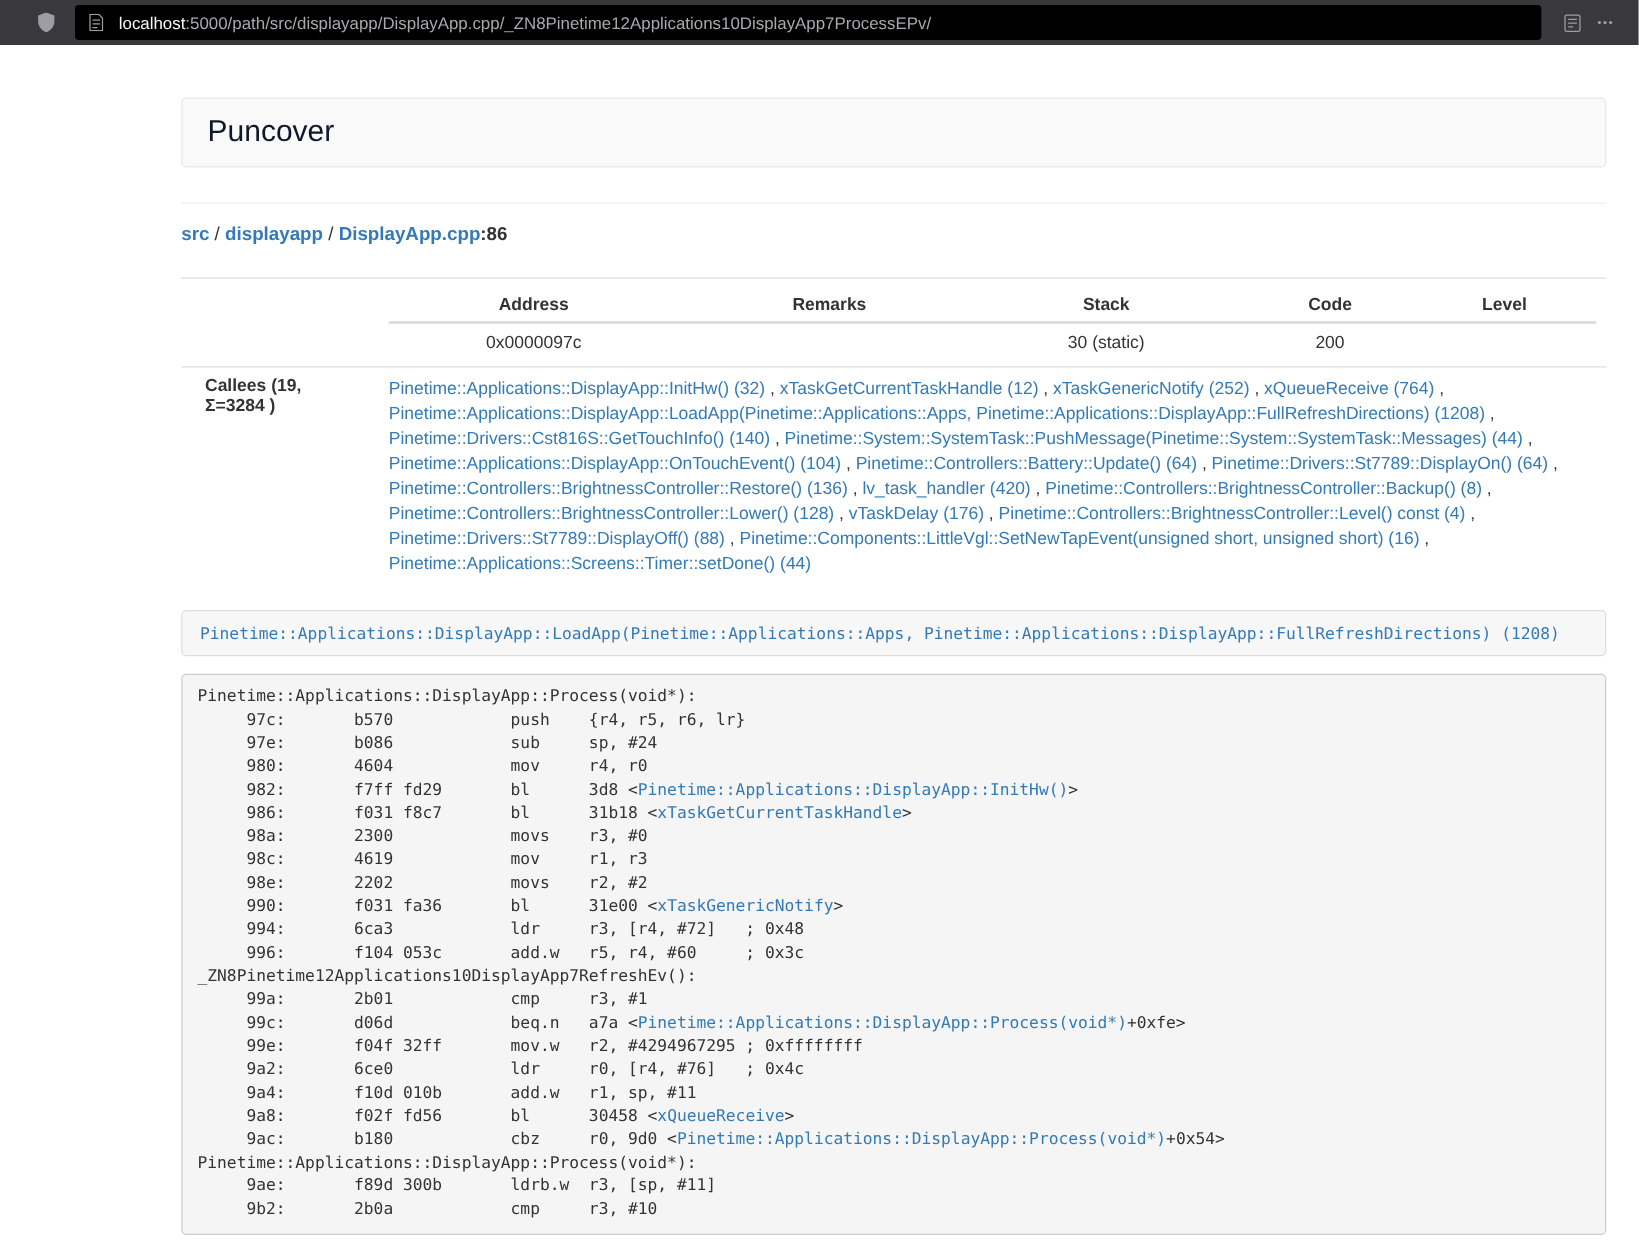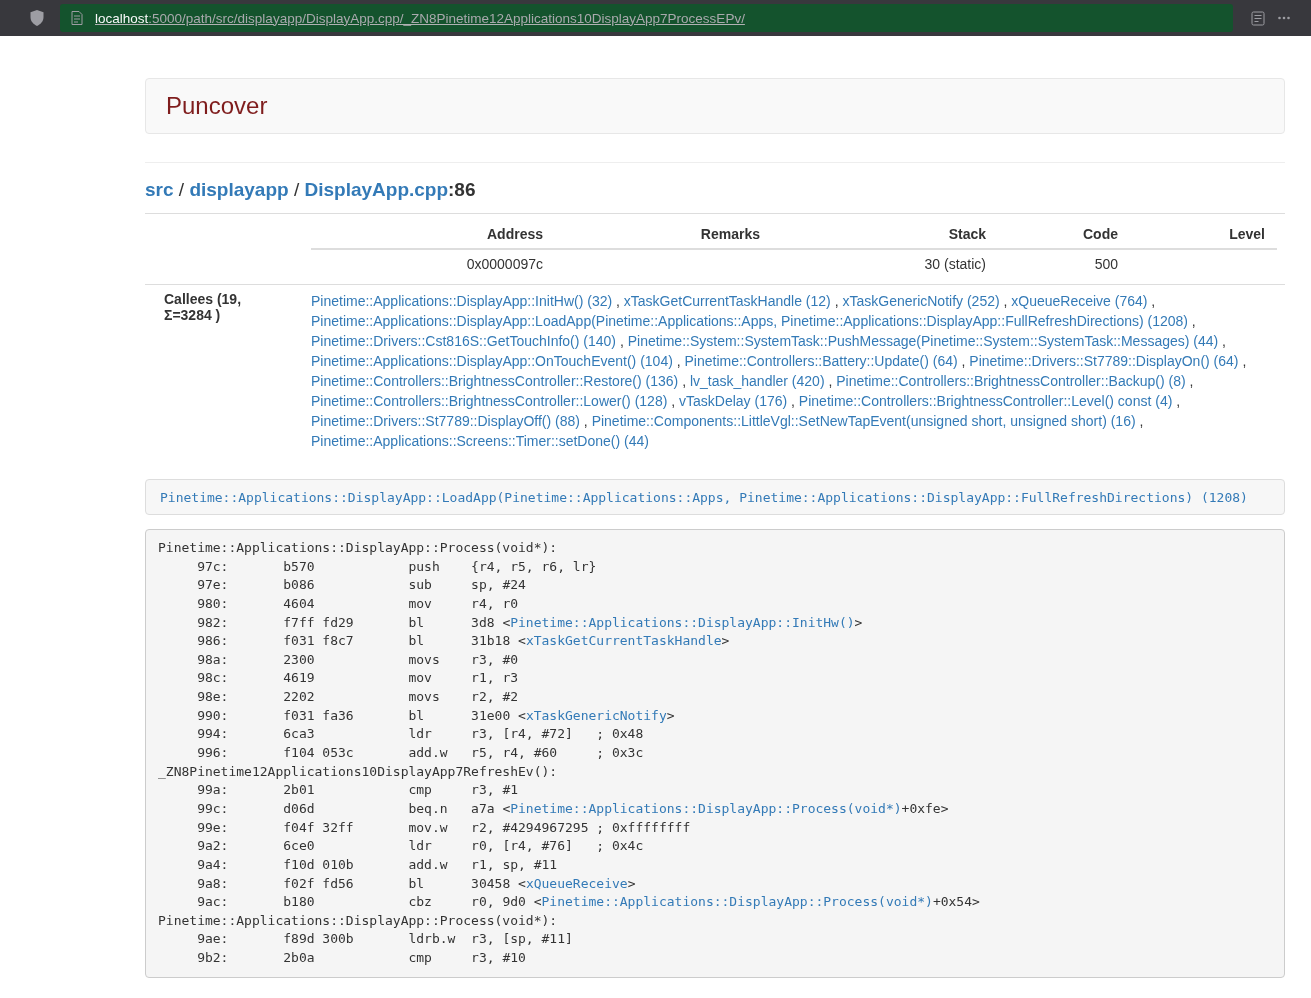--- a/index.html
+++ b/index.html
@@ -13,50 +13,50 @@
 
   
   .toolbar {
     height: 36px; background: #38383d; display: flex; align-items: center;
     padding: 0 14px 0 24px; color: #b1b1b3;
   }
   .tb-icon { display: inline-flex; align-items: center; justify-content: center;
     width: 26px; height: 26px; border-radius: 3px; color: #9d9da3; flex: none; }
   .urlbar { flex: 1; display: flex; align-items: center; gap: 9px;
     height: 28px; margin: 0 12px 0 10px; padding: 0 8px; border-radius: 3px;
-    background: #14532d; overflow: hidden; text-decoration: underline; }
+    background: #000000; overflow: hidden; }
   .url-text { font-size: 13.5px; color: #a9a9ad; white-space: nowrap; overflow: hidden; }
   .url-host { color: #f9f9fa; }
 
   
   .container { width: 1140px; margin-left: 145px; }
   .jumbo {
     margin-top: 42px; background: #f9f9f9; border: 1px solid #e7e7e7;
     border-radius: 4px; padding: 13px 20px;
   }
-  .jumbo h1 { font-size: 24px; font-weight: 400; color: #7f1d1d; }
+  .jumbo h1 { font-size: 24px; font-weight: 400; color: #0f172a; }
   hr.divider { border: 0; border-top: 1px solid #eeeeee; margin: 28px 0 16px; }
 
-  .breadcrumb { font-size: 19px; font-weight: 700; color: #333; margin-bottom: 12px; }
+  .breadcrumb { font-size: 15px; font-weight: 700; color: #333; margin-bottom: 26px; }
   .breadcrumb .bc-sep { font-weight: 400; color: #333; }
 
   
   table.main { width: 100%; border-collapse: collapse; }
   table.main > tbody > tr > th,
   table.main > tbody > tr > td {
     border-top: 1px solid #ddd; padding: 6px 8px 6px 19px;
     text-align: left; vertical-align: top;
   }
   table.main > tbody > tr > th { width: 147px; font-weight: 700; }
   .fn-cell { display: flex; align-items: center; gap: 5px; }
   .fn-icon { display: inline-flex; width: 16px; height: 16px; flex: none; }
 
   
   table.inner { width: 100%; border-collapse: collapse; table-layout: fixed; }
-  table.inner th, table.inner td { text-align: right; padding: 6px 12px; font-weight: 400; }
+  table.inner th, table.inner td { text-align: center; padding: 6px 12px; font-weight: 400; }
   table.inner th { font-weight: 700; border-bottom: 2px solid #ddd; }
   table.inner th:first-child, table.inner td:first-child { padding-left: 0; }
   col.c1 { width: 244px; } col.c2 { width: 217px; } col.c3 { width: 226px; }
   col.c4 { width: 132px; } col.c5 { width: auto; }
 
   .callees { line-height: 20px; }
 
   .symbol-box {
     margin-top: 22px; background: #f7f7f7; border: 1px solid #ddd;
     border-radius: 4px; padding: 9px 14px;
@@ -137,21 +137,21 @@
                 <th>Stack</th>
                 <th>Code</th>
                 <th>Level</th>
               </tr>
             </thead>
             <tbody>
               <tr>
                 <td>0x0000097c</td>
                 <td></td>
                 <td>30 (static)</td>
-                <td>500</td>
+                <td>200</td>
                 <td></td>
               </tr>
             </tbody>
           </table>
         </td>
       </tr>
       <tr>
         <th>Callees (19, Σ=3284 )</th>
         <td class="callees"><a href="#">Pinetime::Applications::DisplayApp::InitHw() (32)</a> , <a href="#">xTaskGetCurrentTaskHandle (12)</a> , <a href="#">xTaskGenericNotify (252)</a> , <a href="#">xQueueReceive (764)</a> , <a href="#">Pinetime::Applications::DisplayApp::LoadApp(Pinetime::Applications::Apps, Pinetime::Applications::DisplayApp::FullRefreshDirections) (1208)</a> , <a href="#">Pinetime::Drivers::Cst816S::GetTouchInfo() (140)</a> , <a href="#">Pinetime::System::SystemTask::PushMessage(Pinetime::System::SystemTask::Messages) (44)</a> , <a href="#">Pinetime::Applications::DisplayApp::OnTouchEvent() (104)</a> , <a href="#">Pinetime::Controllers::Battery::Update() (64)</a> , <a href="#">Pinetime::Drivers::St7789::DisplayOn() (64)</a> , <a href="#">Pinetime::Controllers::BrightnessController::Restore() (136)</a> , <a href="#">lv_task_handler (420)</a> , <a href="#">Pinetime::Controllers::BrightnessController::Backup() (8)</a> , <a href="#">Pinetime::Controllers::BrightnessController::Lower() (128)</a> , <a href="#">vTaskDelay (176)</a> , <a href="#">Pinetime::Controllers::BrightnessController::Level() const (4)</a> , <a href="#">Pinetime::Drivers::St7789::DisplayOff() (88)</a> , <a href="#">Pinetime::Components::LittleVgl::SetNewTapEvent(unsigned short, unsigned short) (16)</a> , <a href="#">Pinetime::Applications::Screens::Timer::setDone() (44)</a></td>
       </tr>

